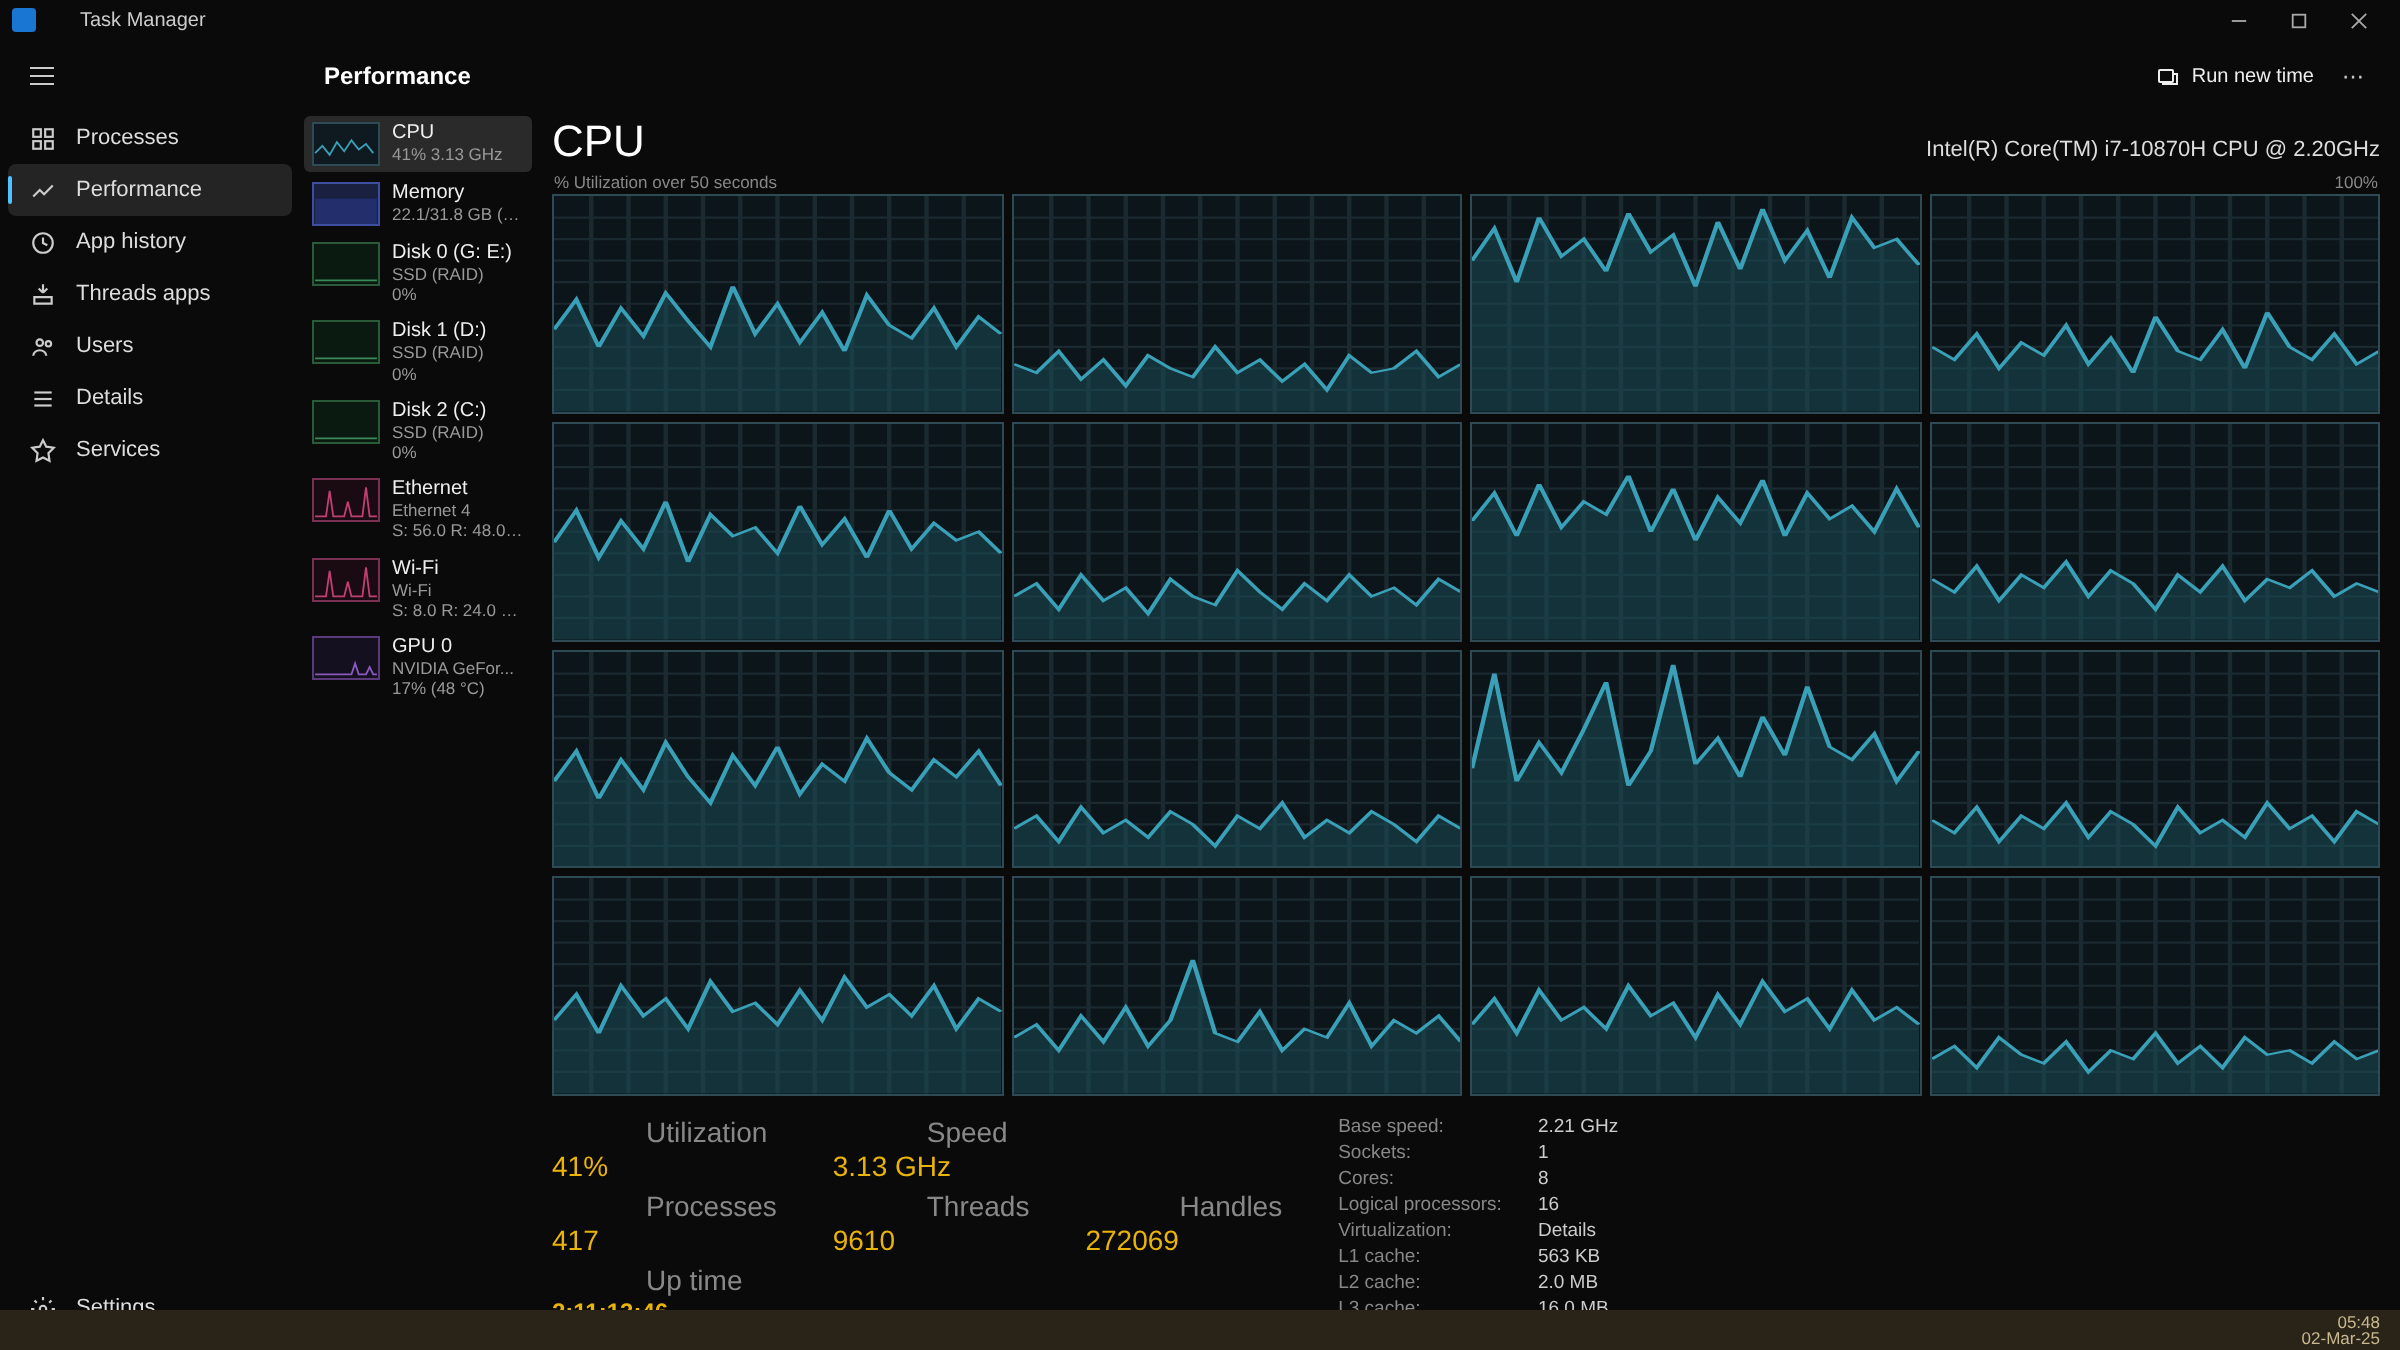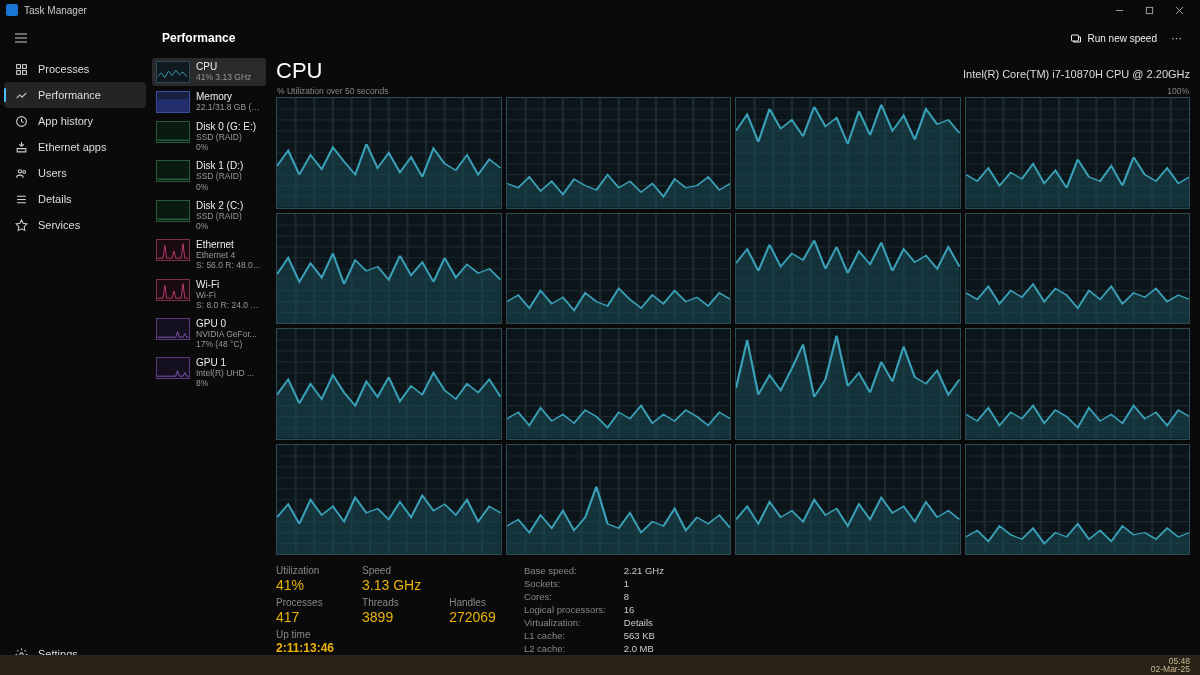--- a/index.html
+++ b/index.html
@@ -1,19 +1,19 @@
 <!DOCTYPE html>
 <html><head>
 <meta charset="utf-8">
 <style>
 * { margin: 0; padding: 0; box-sizing: border-box; }
 html, body { width: 1200px; height: 675px; overflow: hidden; font-family: "Segoe UI", sans-serif; background: #0a0a0a; color: #e8e8e8; font-size: 11px; }
 .titlebar { height: 20px; display: flex; align-items: center; padding: 0 6px; background: #0a0a0a; }
 .titlebar .icon { width: 12px; height: 12px; background: #1976d2; margin-right: 6px; border-radius: 2px; }
-.titlebar .title { font-size: 10px; color: #ccc; }
+.titlebar .title { font-size: 10px; color: #ccc; margin-left: 16px; }
 .titlebar .spacer { flex: 1; }
 .winbtn { width: 30px; height: 20px; display: flex; align-items: center; justify-content: center; color: #aaa; }
 .winbtn svg { width: 9px; height: 9px; }
 .app { display: flex; height: 655px; }
 .leftnav { width: 150px; background: #0a0a0a; display: flex; flex-direction: column; }
 .hamburger { height: 36px; display: flex; align-items: center; padding-left: 14px; color: #ccc; }
 .navitem { height: 26px; display: flex; align-items: center; padding-left: 14px; gap: 10px; color: #ddd; font-size: 11px; position: relative; }
 .navitem.active { background: #242424; border-radius: 4px; margin: 0 4px; padding-left: 10px; }
 .navitem.active::before { content: ''; position: absolute; left: 0; top: 6px; bottom: 6px; width: 2px; background: #4cc2ff; border-radius: 2px; }
 .navitem .nicon { width: 14px; height: 14px; display: flex; align-items: center; justify-content: center; }
@@ -43,21 +43,21 @@
 .cpuhead .spacer { flex: 1; }
 .cpuhead .model { font-size: 11px; color: #ddd; }
 .axisrow { display: flex; justify-content: space-between; font-size: 8.5px; color: #888; padding: 2px 1px 1px 1px; }
 .grid { display: grid; grid-template-columns: repeat(4, 1fr); grid-template-rows: repeat(4, 1fr); gap: 4px; flex: 1; min-height: 0; }
 .cell { border: 1px solid #2d4a55; background: #0c1519; position: relative; overflow: hidden; }
 .cell svg { position: absolute; inset: 0; width: 100%; height: 100%; }
 .cell .gridlines { stroke: #1a2a30; stroke-width: 1; }
 .cell .plotline { stroke: #3aa0b8; stroke-width: 1; fill: none; }
 .cell .plotfill { fill: #1c4a56; opacity: 0.55; }
 .stats { display: flex; gap: 28px; padding-top: 10px; font-size: 10px; color: #ccc; }
-.statcol .lbl { font-size: 10px; color: #888; margin-bottom: 1px; }
+.statcol .lbl { font-size: 14px; color: #888; margin-bottom: 1px; margin-left: 47px; }
 .statcol .val { font-size: 14px; color: #eab308; margin-bottom: 4px; }
 .statcol .small { font-size: 12px; font-weight: bold; }
 .kvcol { display: flex; flex-direction: column; gap: 2px; font-size: 9.5px; }
 .kvcol .k { color: #888; }
 .kvcol2 { display:flex; gap: 18px;}
 .taskbar { position: absolute; bottom: 0; left: 0; right: 0; height: 20px; background: #2a2318; display: flex; align-items: center; justify-content: flex-end; padding-right: 10px; gap:2px; }
 .taskbar .t { font-size: 8.5px; color: #c8b890; line-height:1; text-align:right;}
 </style>
 </head>
 <body>
@@ -121,21 +121,21 @@
             </svg>
           </span>
           <span>App history</span>
         </div>
         <div class="navitem">
           <span class="nicon">
             <svg width="13" height="13" viewBox="0 0 24 24" fill="none" stroke="#ccc" stroke-width="2">
               <path d="M12 2v8m0 0l-4-4m4 4l4-4M4 14h16v6H4z"></path>
             </svg>
           </span>
-          <span>Ethernet apps</span>
+          <span>Threads apps</span>
         </div>
         <div class="navitem">
           <span class="nicon">
             <svg width="13" height="13" viewBox="0 0 24 24" fill="none" stroke="#ccc" stroke-width="2">
               <circle cx="9" cy="8" r="3"></circle>
               <circle cx="17" cy="9" r="2.5"></circle>
               <path d="M3 20c0-3 3-5 6-5s6 2 6 5"></path>
             </svg>
           </span>
           <span>Users</span>
@@ -174,21 +174,21 @@
 
   <div class="contentcol">
     <div class="contentheader">
       <div class="pagetitle">Performance</div>
       <div class="spacer"></div>
       <div class="runbtn">
         <svg width="12" height="12" viewBox="0 0 24 24" fill="none" stroke="#eee" stroke-width="2">
             <rect x="3" y="6" width="14" height="12" rx="1"></rect>
             <path d="M17 10h4v10H7v-2"></path>
           </svg>
-        <span>Run new speed</span>
+        <span>Run new time</span>
       </div>
       <div class="dots">⋯</div>
     </div>
 
     <div class="mainflex">
       <div class="perf-sidebar">
         <div id="perf-items">
             <div class="perf-item active">
               <div class="thumb cpu">
                 <svg viewBox="0 0 34 22">
@@ -274,32 +274,20 @@
             <div class="perf-item">
               <div class="thumb gpu">
                 <svg viewBox="0 0 34 22">
                   <polyline points="0,20 20,20 22,14 24,20 28,20 30,16 32,20 34,20" stroke="#8a5ac0" fill="none"></polyline>
                 </svg>
               </div>
               <div class="pinfo">
                 <div class="pname">GPU 0</div>
                 <div class="psub">NVIDIA GeFor...</div>
                 <div class="psub">17%  (48 °C)</div>
-              </div>
-            </div>
-            <div class="perf-item">
-              <div class="thumb gpu">
-                <svg viewBox="0 0 34 22">
-                  <polyline points="0,20 20,20 22,14 24,20 28,20 30,16 32,20 34,20" stroke="#8a5ac0" fill="none"></polyline>
-                </svg>
-              </div>
-              <div class="pinfo">
-                <div class="pname">GPU 1</div>
-                <div class="psub">Intel(R) UHD ...</div>
-                <div class="psub">8%</div>
               </div>
             </div>
           </div>
       </div>
 
       <div class="perf-main">
         <div class="cpuhead">
           <div class="big">CPU</div>
           <div class="spacer"></div>
           <div class="model">Intel(R) Core(TM) i7-10870H CPU @ 2.20GHz</div>
@@ -765,21 +753,21 @@
             <div class="val">41%</div>
             <div class="lbl">Processes</div>
             <div class="val">417</div>
             <div class="lbl">Up time</div>
             <div class="val small">2:11:13:46</div>
           </div>
           <div class="statcol">
             <div class="lbl">Speed</div>
             <div class="val">3.13 GHz</div>
             <div class="lbl">Threads</div>
-            <div class="val">3899</div>
+            <div class="val">9610</div>
           </div>
           <div class="statcol">
             <div class="lbl">&nbsp;</div>
               <div class="val">&nbsp;</div>
             <div class="lbl">Handles</div>
             <div class="val">272069</div>
           </div>
           <div class="kvcol2">
             <div class="kvcol" id="kv-keys">
                 <div class="k">Base speed:</div>

